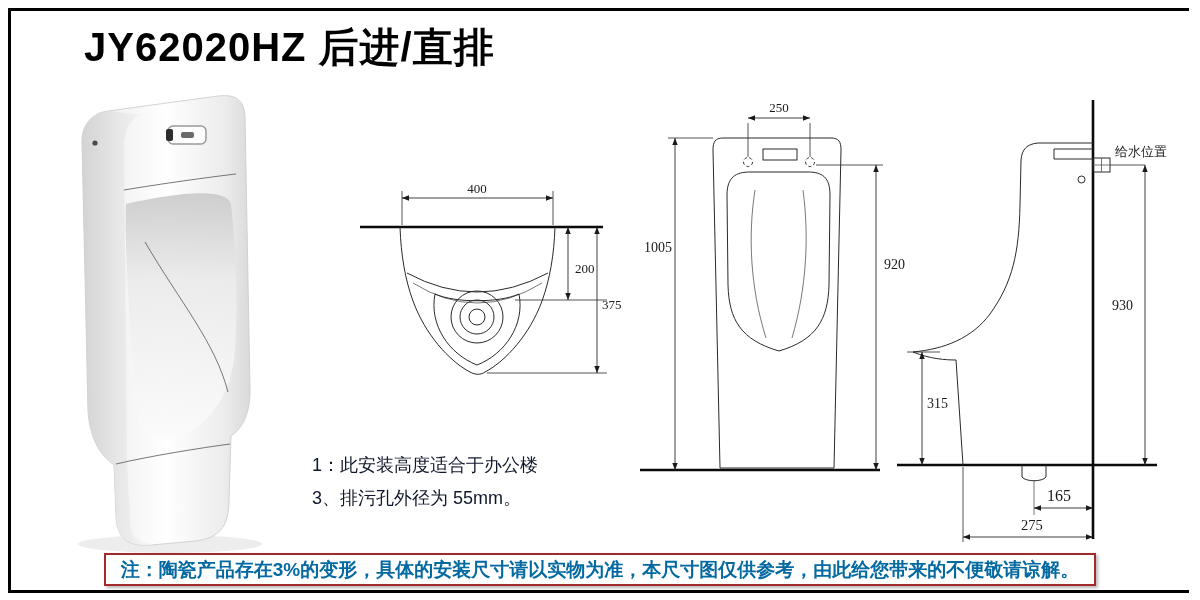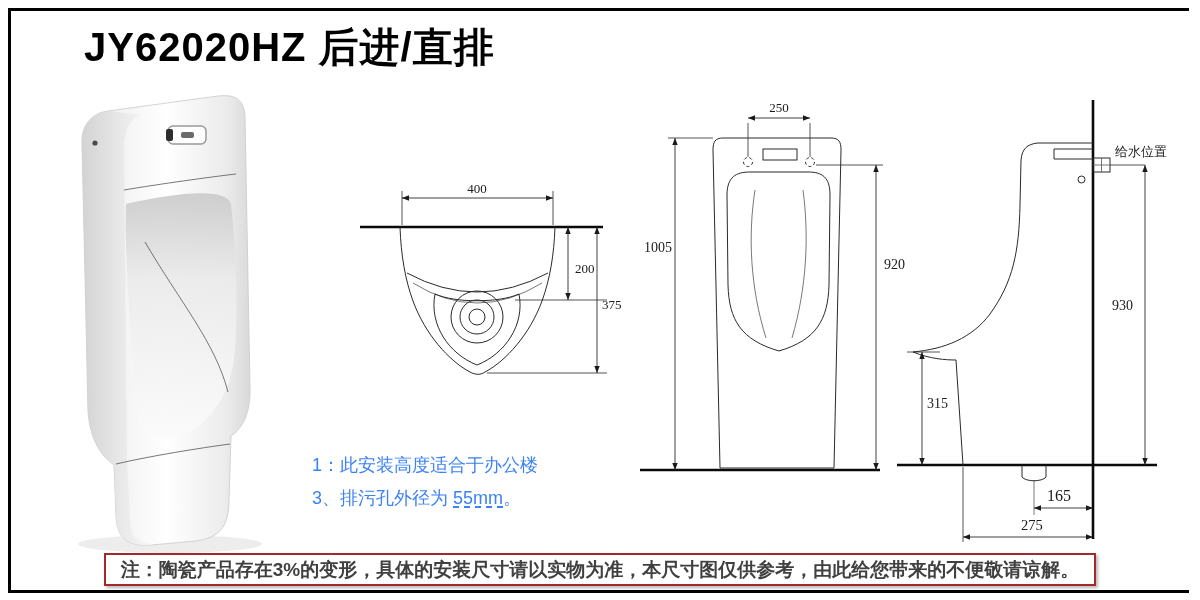--- a/index.html
+++ b/index.html
@@ -12,27 +12,27 @@
   
   .ln{stroke:#2a2a2a;stroke-width:1;fill:none;}
   .ln2{stroke:#555;stroke-width:0.8;fill:none;}
   .heavy{stroke:#0a0a0a;stroke-width:2.6;fill:none;}
   .dim{stroke:#2a2a2a;stroke-width:0.9;fill:none;}
   .ext{stroke:#2a2a2a;stroke-width:0.8;fill:none;}
   .dimtxt{font-family:"Liberation Serif",serif;fill:#1a1a1a;font-size:13px;}
   .dimtxt-lg{font-family:"Liberation Serif",serif;fill:#1a1a1a;font-size:16px;}
   .cjk{font-family:"Liberation Sans",sans-serif;fill:#1a1a1a;font-size:13px;}
   
-  #notes{position:absolute;left:312px;top:449px;width:340px;font-size:18px;line-height:33px;color:#3b82f6;}
-  #notes .u{text-decoration:underline;text-decoration-style:dashed;text-underline-offset:3px;}
+  #notes{position:absolute;left:312px;top:449px;width:340px;font-size:18px;line-height:33px;color:#0f172a;}
+  #notes .u{text-decoration-style:dashed;text-underline-offset:3px;}
   
   #disclaimer{position:absolute;left:104px;top:553px;width:988px;height:29px;background:#fff;
       border:2px solid #a22a2a;box-shadow:2px 2px 3px rgba(0,0,0,.28);
       display:flex;align-items:center;justify-content:center;
-      font-size:19px;font-weight:700;color:#404040;white-space:nowrap;}
+      font-size:19px;font-weight:700;color:#0369a1;white-space:nowrap;}
 </style>
 </head>
 <body>
 
 <div id="stage">
   <div id="frame"></div>
 
   <div id="title">JY62020HZ 后进/直排</div>
 
   <svg class="abs" style="left:50px;top:92px;" width="245" height="465" viewBox="0 0 245 465">

